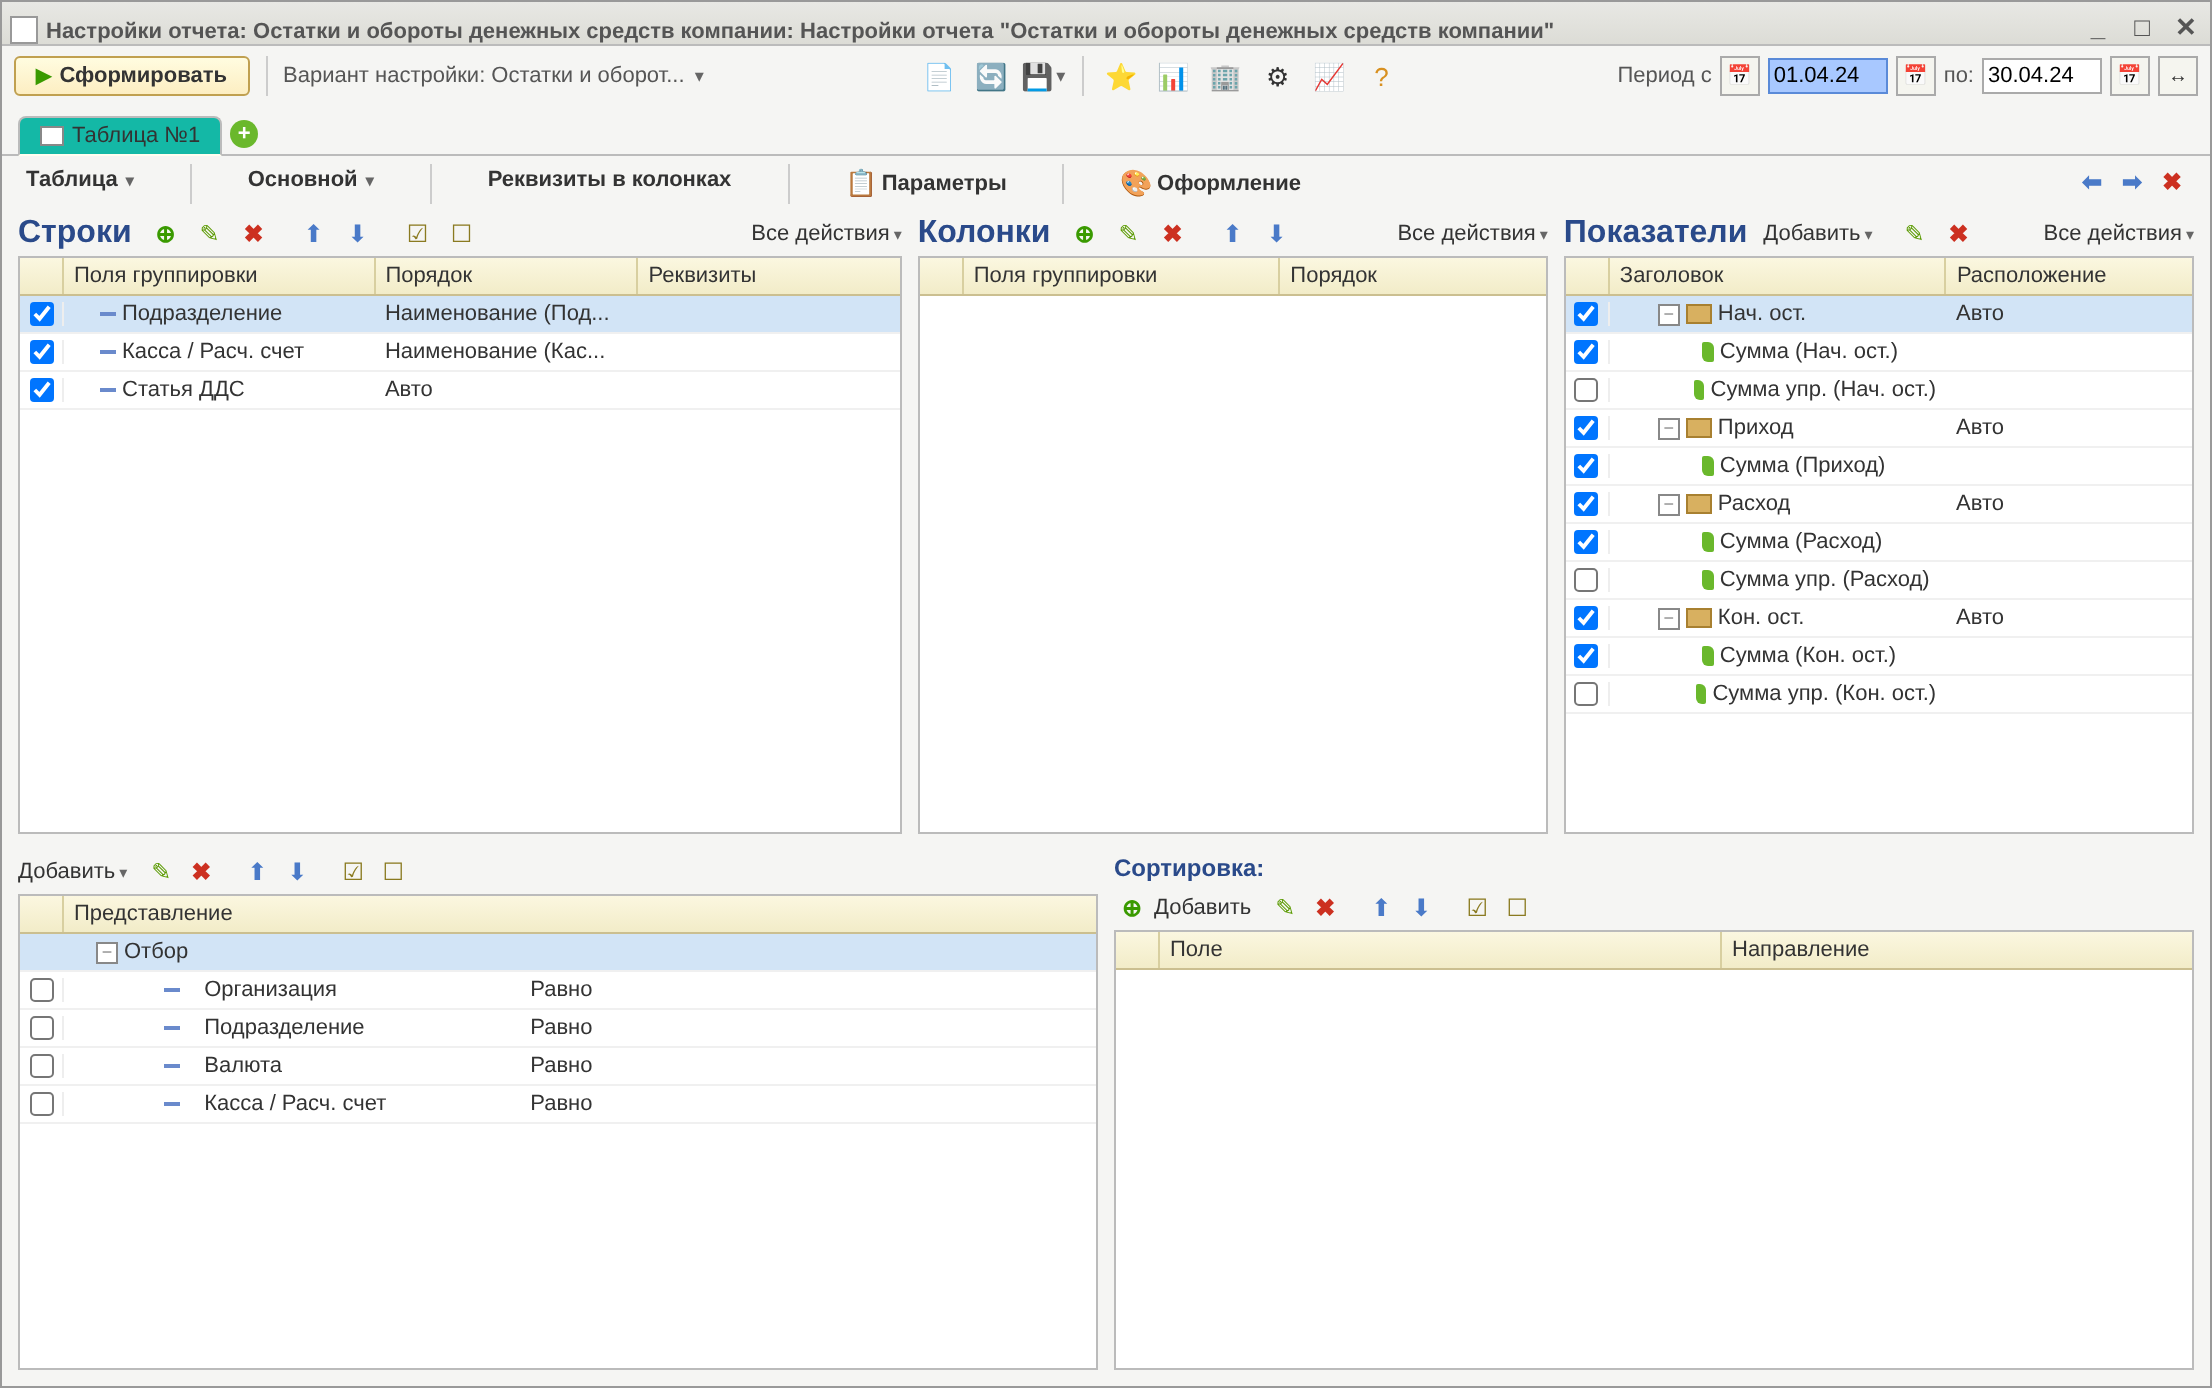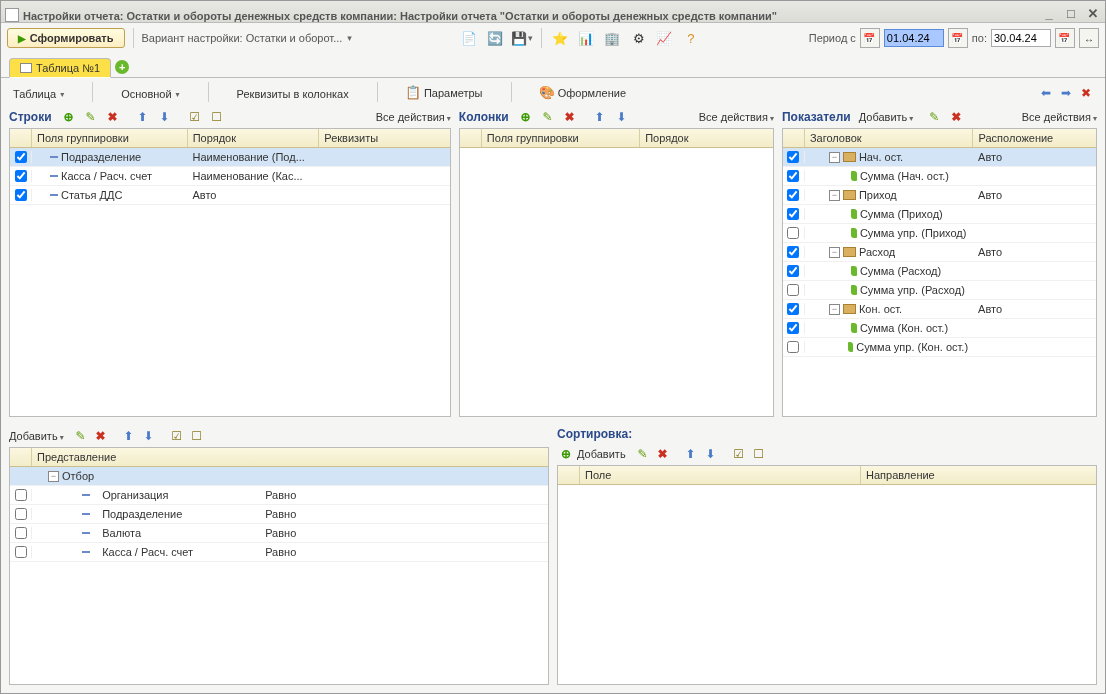--- a/index.html
+++ b/index.html
@@ -73,58 +73,59 @@
     cursor: pointer; font-size: 10px;
   }
   .tabstrip {
     display: flex; align-items: center;
     padding: 4px 8px 0 8px;
     gap: 4px;
     border-bottom: 1px solid #bbb;
     background: #f5f5f3;
   }
   .tab {
-    background: #fde047;
+    background: #14b8a6;
     border: 1px solid #bbb;
     border-bottom: 1px solid #fffef0;
     border-radius: 4px 4px 0 0;
     padding: 3px 10px;
     display: flex; align-items: center; gap: 4px;
     position: relative; top: 1px;
     cursor: pointer;
   }
   .tab-icon { width: 12px; height: 10px; border: 1px solid #888; background: #fff; display: inline-block; }
   .circle-plus {
     width: 14px; height: 14px; border-radius: 50%;
     background: #6ab82c; color: #fff; font-size: 11px;
     display: flex; align-items: center; justify-content: center;
     cursor: pointer; font-weight: bold;
   }
   .sub-toolbar {
-    display: flex; align-items: flex-end;
+    display: flex; align-items: flex-start;
     padding: 4px 8px; gap: 20px;
     background: #f5f5f3;
+    font-weight: bold;
   }
   .sub-toolbar .link { color: #333; padding: 2px 4px; cursor: pointer; display: flex; align-items: center; gap: 2px; }
   .dd-arrow::after { content: "▾"; font-size: 8px; margin-left: 2px; color: #666; }
   .mini-icon { font-size: 13px; }
   .content {
     flex: 1; display: flex; flex-direction: column;
     padding: 0 8px 8px 8px; gap: 8px; overflow: hidden;
   }
   .panel-row { display: flex; gap: 8px; flex: 1; min-height: 0; }
   .panel { display: flex; flex-direction: column; min-width: 0; }
   .panel.rows { flex: 1.15; }
   .panel.cols { flex: 0.82; }
   .panel.inds { flex: 0.82; }
   .panel-header {
     display: flex; align-items: center; gap: 4px;
     padding: 2px 0;
   }
-  .panel-title { font-weight: bold; color: #2a4a8a; font-size: 12px; margin-right: 4px; }
+  .panel-title { font-weight: bold; color: #2a4a8a; font-size: 16px; margin-right: 4px; }
   .ph-actions { margin-left: auto; display: flex; align-items: center; gap: 2px; }
   .ic { width: 18px; height: 18px; display: flex; align-items: center; justify-content: center; cursor: pointer; font-size: 12px; }
   .ic.add { color: #3a9a00; font-weight: bold; }
   .ic.edit { color: #5a9a00; }
   .ic.del { color: #cc3020; font-weight: bold; }
   .ic.up { color: #4a7ac8; }
   .ic.down { color: #4a7ac8; }
   .ic.misc { color: #8a7a20; }
   .ic.misc2 { color: #8a7a20; }
   .link-actions { color: #333; cursor: pointer; }
@@ -393,49 +394,49 @@
                 </div>
                 <div class="gc" style="flex:1.4">
                   <span class="tree-indent" style="width:38px"></span>
                   <span class="green-leaf"></span> 
                   <span>Сумма (Нач. ост.)</span>
                 </div>
                 <div class="gc" style="flex:1"></div>
               </div>
               <div class="grid-row">
                 <div class="chkcell">
+                  <input type="checkbox" style="">
+                </div>
+                <div class="gc" style="flex:1.4">
+                  <span class="tree-indent" style="width:38px"></span>
+                  <span class="green-leaf"></span> 
+                  <span>Сумма упр. (Нач. ост.)</span>
+                </div>
+                <div class="gc" style="flex:1"></div>
+              </div>
+              <div class="grid-row">
+                <div class="chkcell">
                   <input type="checkbox" checked="" style="">
                 </div>
                 <div class="gc" style="flex:1.4">
                   <span class="tree-indent" style="width:16px"></span>
                   <span class="exptoggle">−</span> 
                   <span class="folder-ic"></span> 
                   <span>Приход</span>
                 </div>
                 <div class="gc" style="flex:1">Авто</div>
               </div>
               <div class="grid-row">
                 <div class="chkcell">
                   <input type="checkbox" checked="" style="">
                 </div>
                 <div class="gc" style="flex:1.4">
                   <span class="tree-indent" style="width:38px"></span>
                   <span class="green-leaf"></span> 
                   <span>Сумма (Приход)</span>
-                </div>
-                <div class="gc" style="flex:1"></div>
-              </div>
-              <div class="grid-row">
-                <div class="chkcell">
-                  <input type="checkbox" style="">
-                </div>
-                <div class="gc" style="flex:1.4">
-                  <span class="tree-indent" style="width:38px"></span>
-                  <span class="green-leaf"></span> 
-                  <span>Сумма упр. (Приход)</span>
                 </div>
                 <div class="gc" style="flex:1"></div>
               </div>
               <div class="grid-row">
                 <div class="chkcell">
                   <input type="checkbox" checked="" style="">
                 </div>
                 <div class="gc" style="flex:1.4">
                   <span class="tree-indent" style="width:16px"></span>
                   <span class="exptoggle">−</span> 

